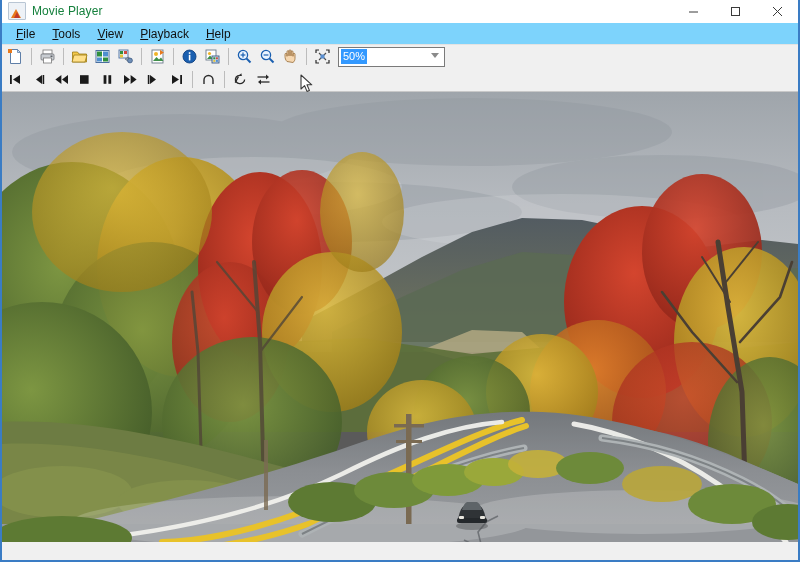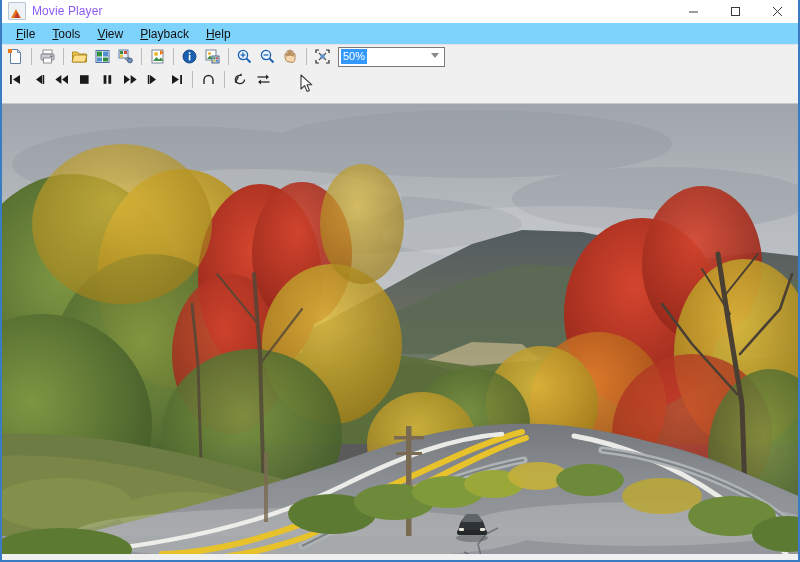--- a/index.html
+++ b/index.html
@@ -51,21 +51,21 @@
     content: "";
     position: absolute;
     left: 5px; bottom: 1px;
     width: 0; height: 0;
     border-left: 3px solid transparent;
     border-right: 3px solid transparent;
     border-bottom: 6px solid #c0392b;
   }
   .title-text {
     font-size: 12px;
-    color: #8b5cf6;
+    color: #15803d;
     letter-spacing: 0.1px;
   }
   .winbuttons {
     position: absolute;
     right: 0; top: 0;
     height: 22px;
     display: flex;
   }
   .winbtn {
     width: 42px; height: 22px;
@@ -88,21 +88,21 @@
     color: #111;
     padding: 2px 9px 2px 8px;
     white-space: nowrap;
   }
   .menuitem .mn { text-decoration: underline; }
 
   
   .toolbars {
     background: #f0f0f0;
     border-bottom: 1px solid #c8c8c8;
-    padding-bottom: 13px;
+    padding-bottom: 1px;
   }
   .toolbar {
     display: flex;
     align-items: center;
     height: 23px;
     padding-left: 2px;
   }
   .toolbar.row2 { height: 22px; }
   .tbtn {
     width: 23px; height: 21px;

